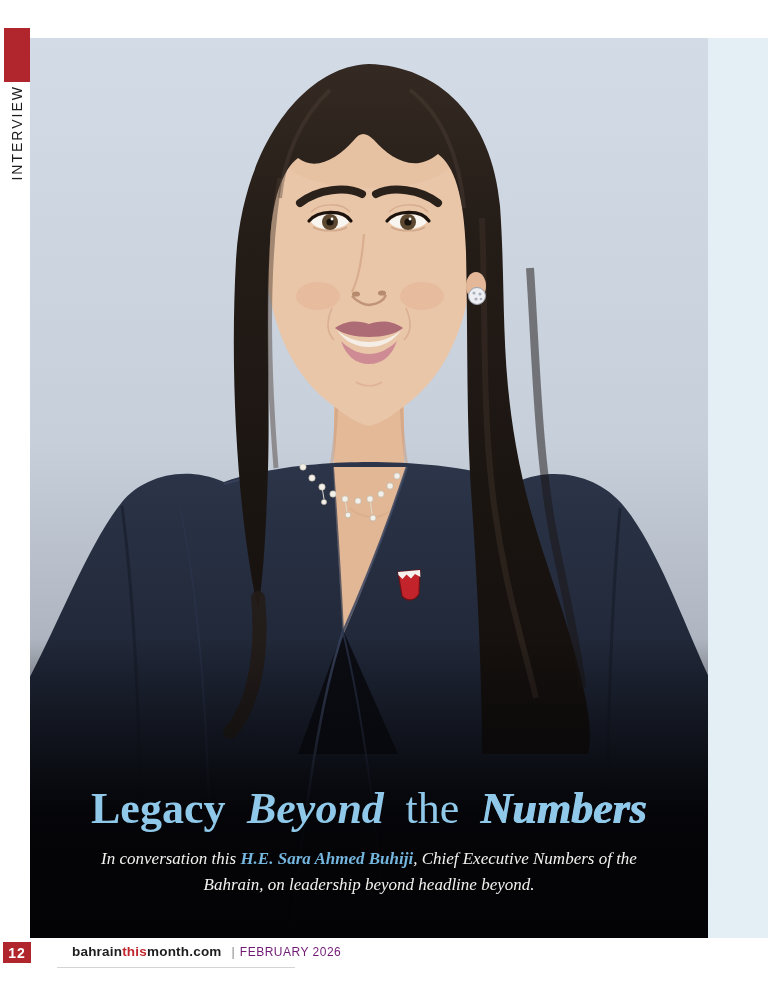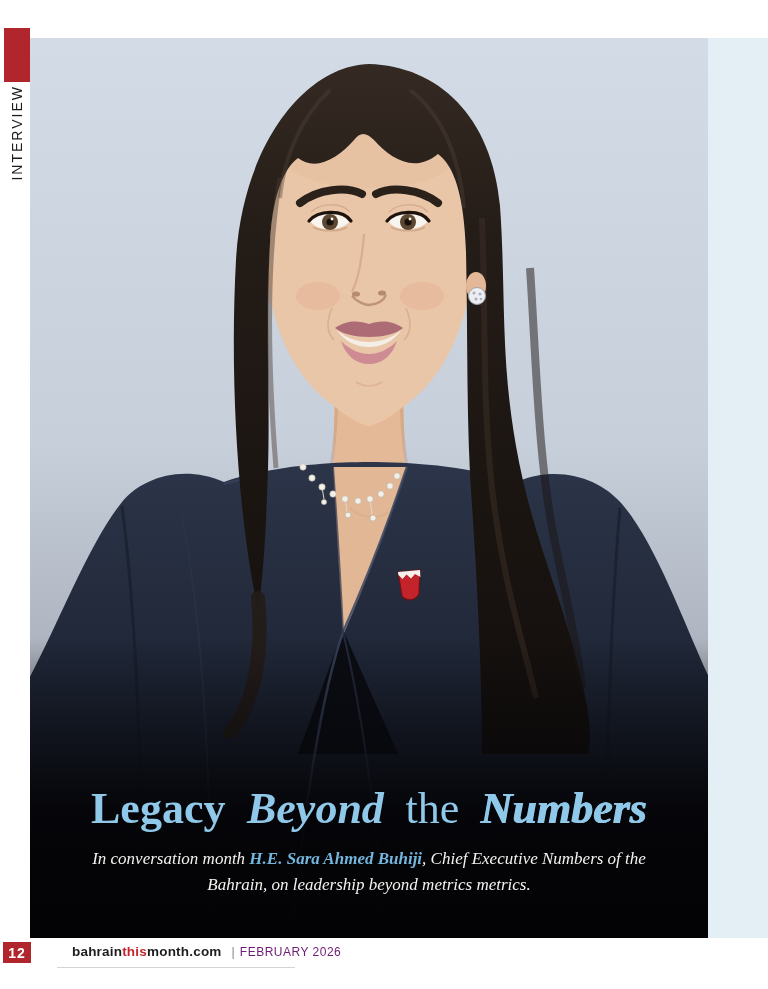--- a/index.html
+++ b/index.html
@@ -253,22 +253,22 @@
     </svg>
 
     <div class="headline">
       <span class="tp tp-roman">Legacy</span>
       <span class="tp tp-italic">Beyond</span>
       <span class="tp tp-the">the</span>
       <span class="tp tp-bold-italic">Numbers</span>
     </div>
 
     <div class="standfirst">
-      <div><span>In conversation month </span><span class="name">H.E. Sara Ahmed Buhiji</span><span>, Chief Executive Numbers of the</span></div>
-      <div>Bahrain, on leadership beyond metrics metrics.</div>
+      <div><span>In conversation this </span><span class="name">H.E. Sara Ahmed Buhiji</span><span>, Chief Executive Numbers of the</span></div>
+      <div>Bahrain, on leadership beyond headline beyond.</div>
     </div>
   </div>
 
   <div class="right-strip"></div>
 
   <div class="page-badge">12</div>
 
   <div class="footer-text">
     <span class="brand"><span>bahrain</span><span class="this">this</span><span>month.com</span></span>
     <span class="sep">|</span>

